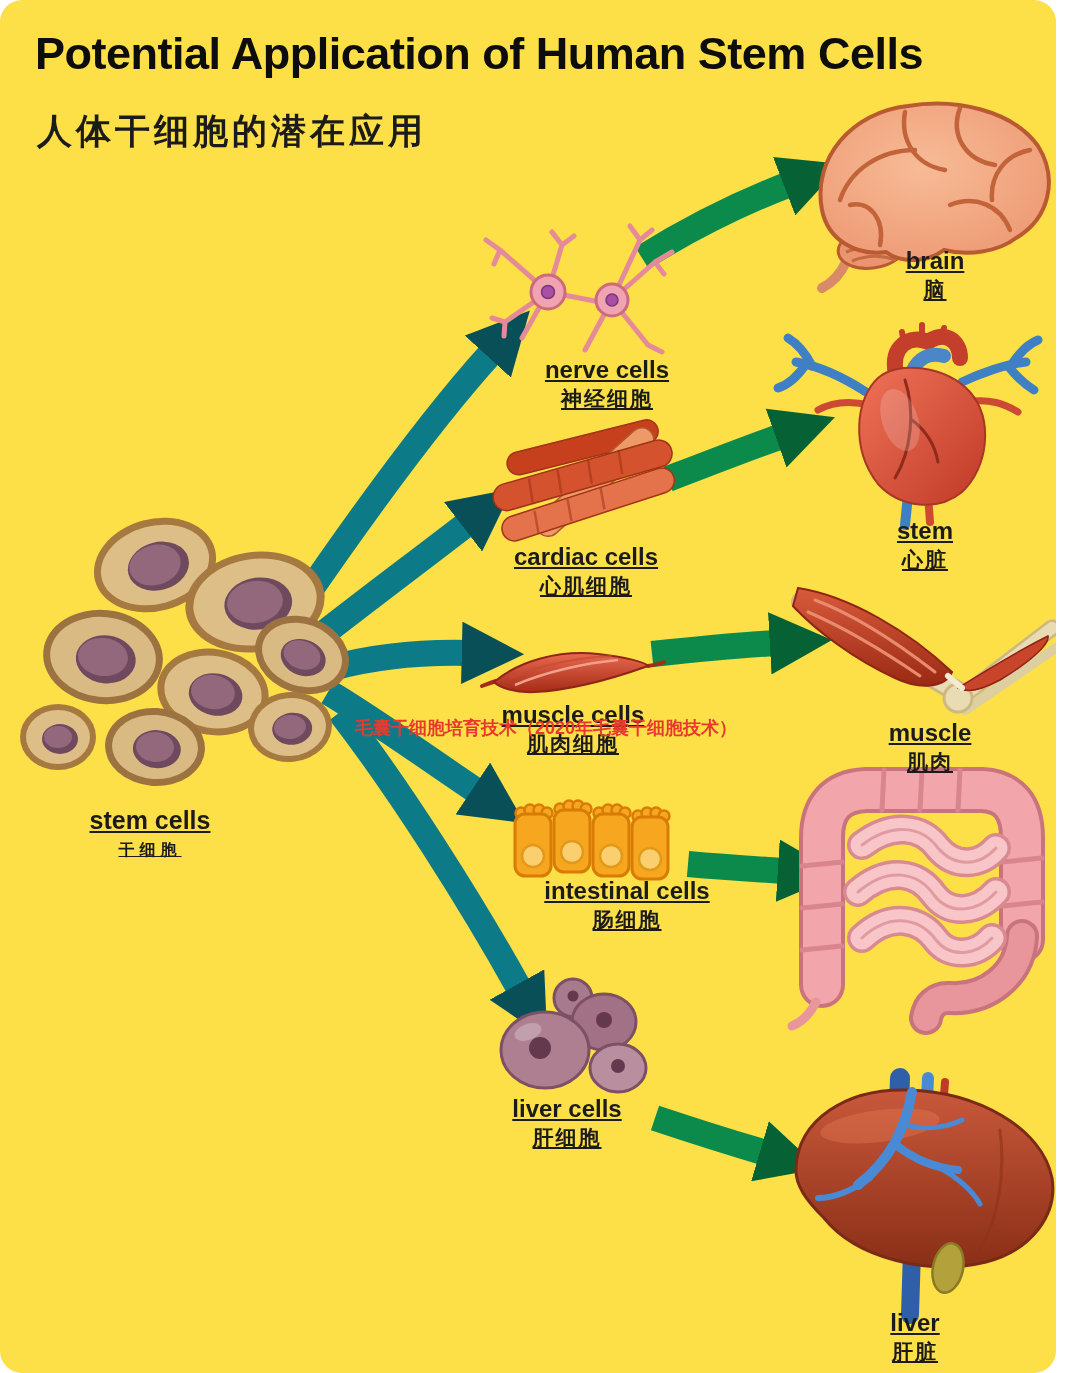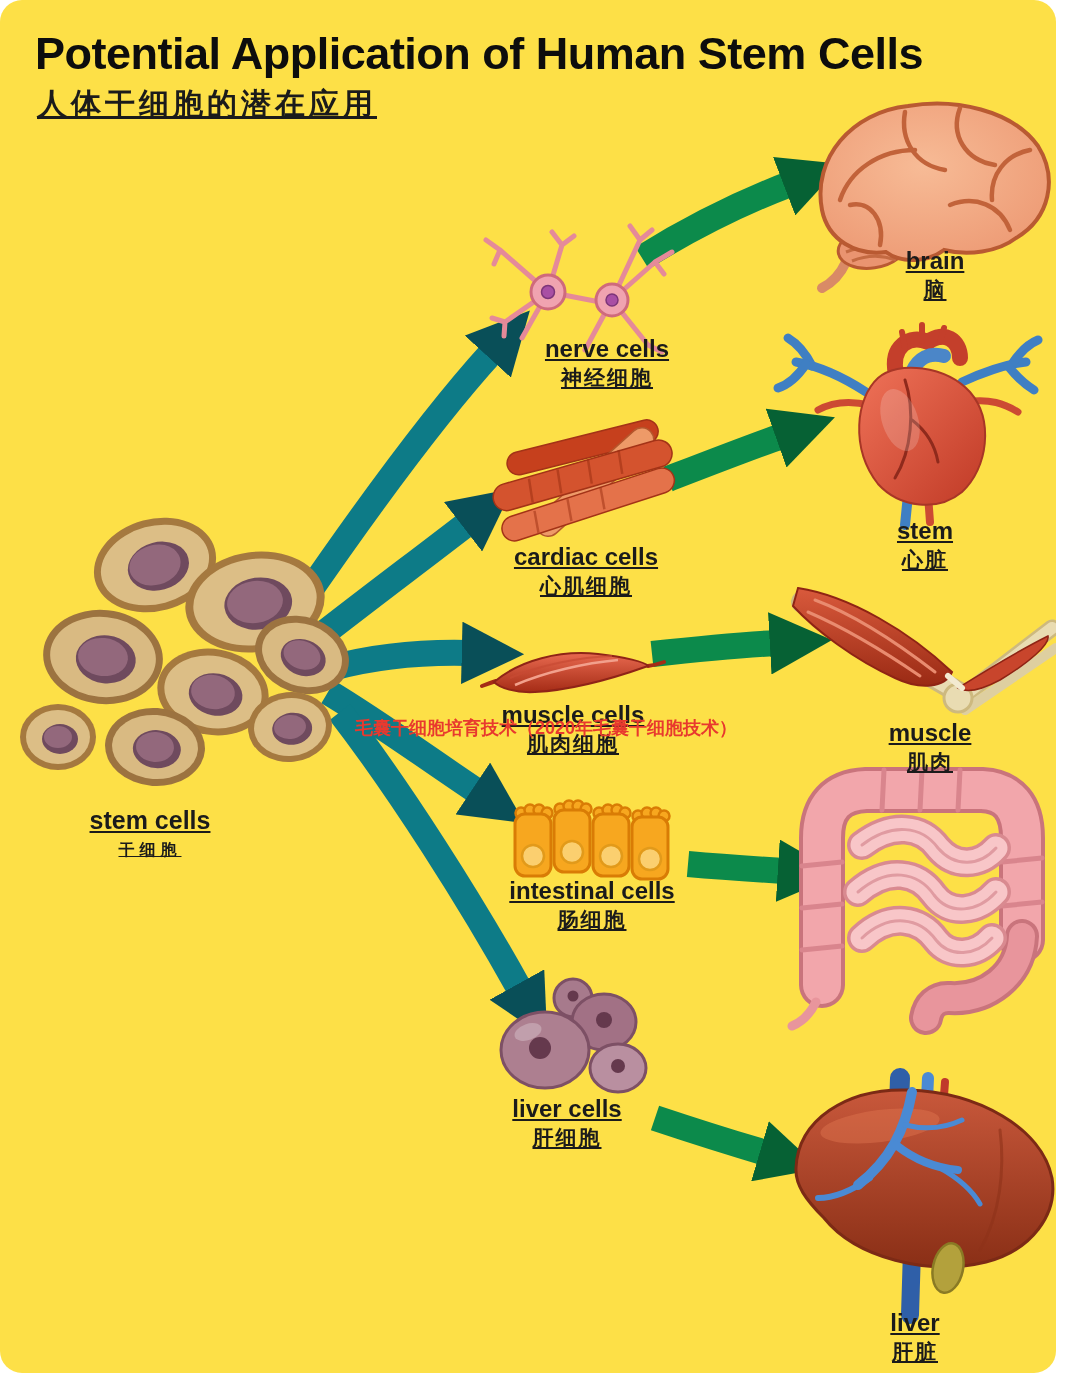--- a/index.html
+++ b/index.html
@@ -6,21 +6,21 @@
     --arrow-teal:#0d7b87;
     --arrow-green:#0c8a4b;
     --watermark:#e8392e;
     --text:#1b1b1b;
   }
   *{box-sizing:border-box;}
   body{margin:0;background:#ffffff;font-family:"Liberation Sans","DejaVu Sans",sans-serif;}
   .canvas{position:relative;width:1056px;height:1373px;background:#fde047;overflow:hidden;border-radius:22px;}
   .scene{position:absolute;left:0;top:0;width:1080px;height:1373px;}
   .page-title{position:absolute;left:35px;top:28px;font-size:45px;font-weight:800;color:#0d0d0d;letter-spacing:-0.5px;white-space:nowrap;}
-  .page-subtitle{position:absolute;left:37px;top:84px;font-size:30px;font-weight:bold;color:var(--text);letter-spacing:4px;white-space:nowrap;text-decoration:underline;}
+  .page-subtitle{position:absolute;left:37px;top:108px;font-size:35px;font-weight:bold;color:var(--text);letter-spacing:4px;white-space:nowrap;}
   .lbl{position:absolute;transform:translateX(-50%);text-align:center;color:var(--text);white-space:nowrap;z-index:5;text-decoration:underline;}
   .lbl .en{font-size:24px;font-weight:bold;line-height:29px;}
   .lbl .zh{font-size:21px;font-weight:bold;line-height:30px;letter-spacing:2px;}
   .lbl-stem .en{font-size:25px;}
   .lbl-stem .zh{font-size:16px;letter-spacing:5px;}
   .watermark{position:absolute;left:546px;top:716px;transform:translateX(-50%);font-size:18px;font-weight:bold;color:var(--watermark);white-space:nowrap;z-index:10;}
   .arrow-teal{stroke:var(--arrow-teal);fill:none;stroke-width:26;}
   .arrow-green{stroke:var(--arrow-green);fill:none;stroke-width:26;}
 </style>
 </head>
@@ -287,36 +287,36 @@
   <div class="page-title">Potential Application of Human Stem Cells</div>
   <div class="page-subtitle">人体干细胞的潜在应用</div>
 
   <div class="watermark">毛囊干细胞培育技术（2020年毛囊干细胞技术）</div>
 
   <div class="lbl lbl-stem" style="left:150px;top:806px">
     <div class="en">stem cells</div>
     <div class="zh">干细胞</div>
   </div>
 
-  <div class="lbl" style="left:607px;top:334px">
+  <div class="lbl" style="left:607px;top:355px">
     <div class="en">nerve cells</div>
     <div class="zh">神经细胞</div>
   </div>
 
   <div class="lbl" style="left:586px;top:542px">
     <div class="en">cardiac cells</div>
     <div class="zh">心肌细胞</div>
   </div>
 
   <div class="lbl" style="left:573px;top:700px">
     <div class="en">muscle cells</div>
     <div class="zh">肌肉细胞</div>
   </div>
 
-  <div class="lbl" style="left:592px;top:876px">
+  <div class="lbl" style="left:627px;top:876px">
     <div class="en">intestinal cells</div>
     <div class="zh">肠细胞</div>
   </div>
 
   <div class="lbl" style="left:567px;top:1094px">
     <div class="en">liver cells</div>
     <div class="zh">肝细胞</div>
   </div>
 
   <div class="lbl" style="left:935px;top:246px">

